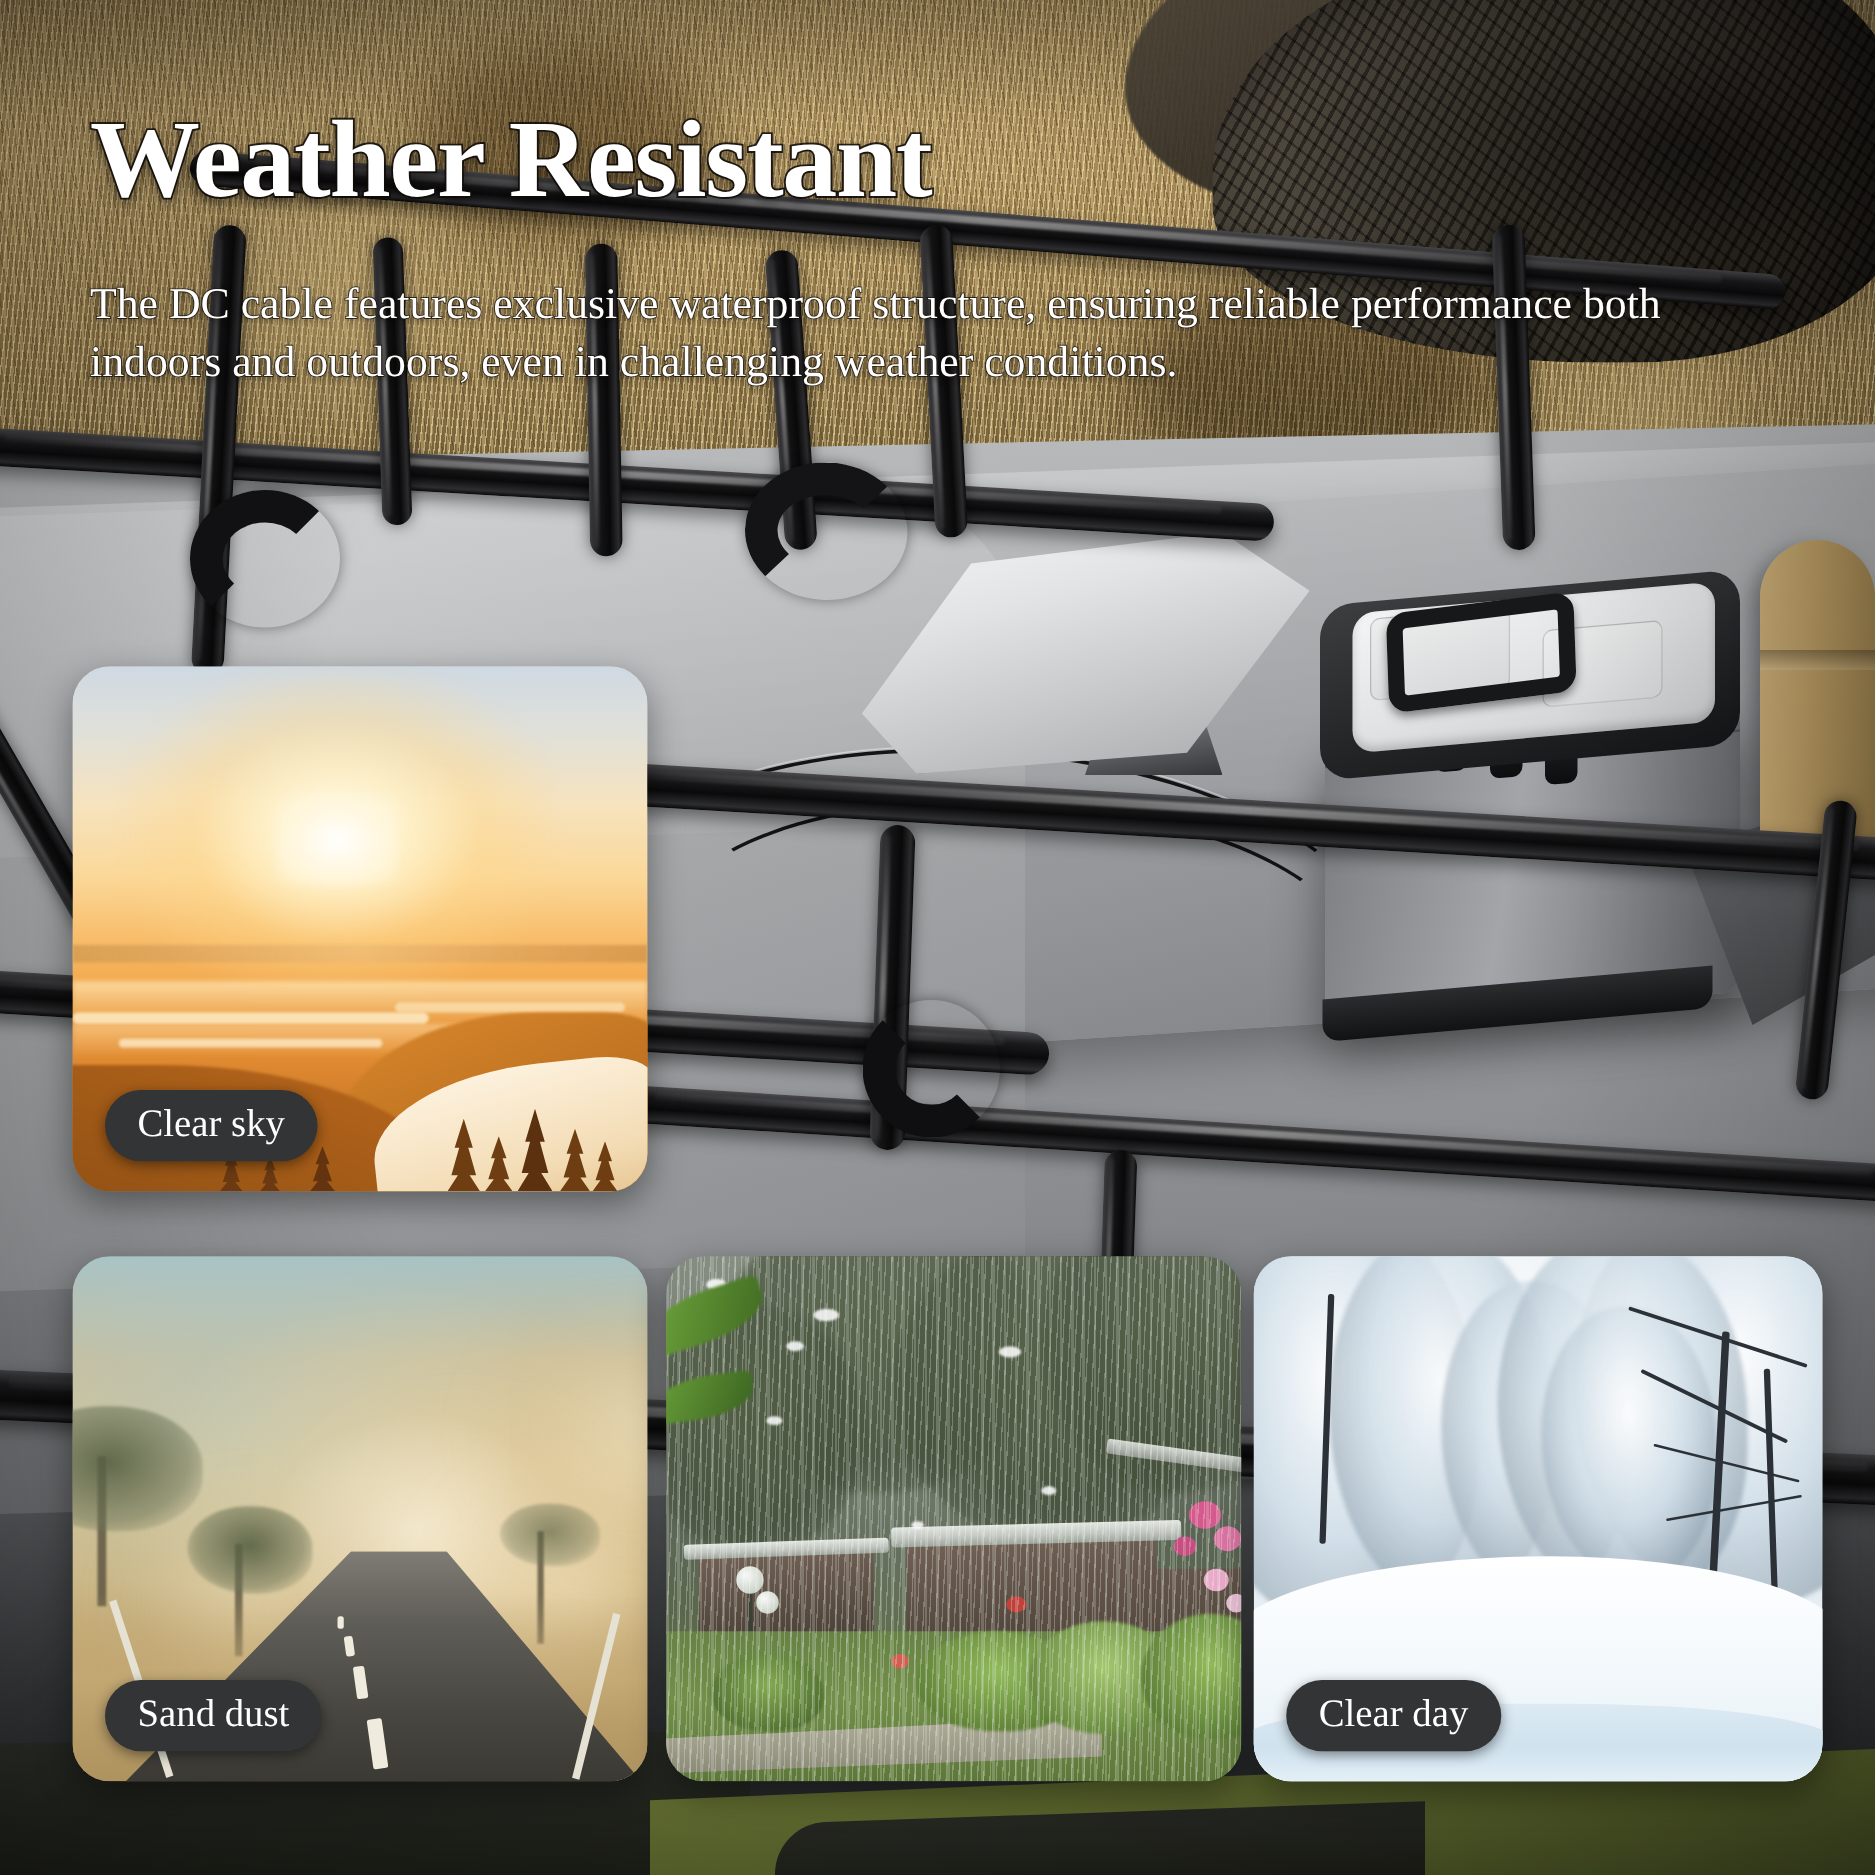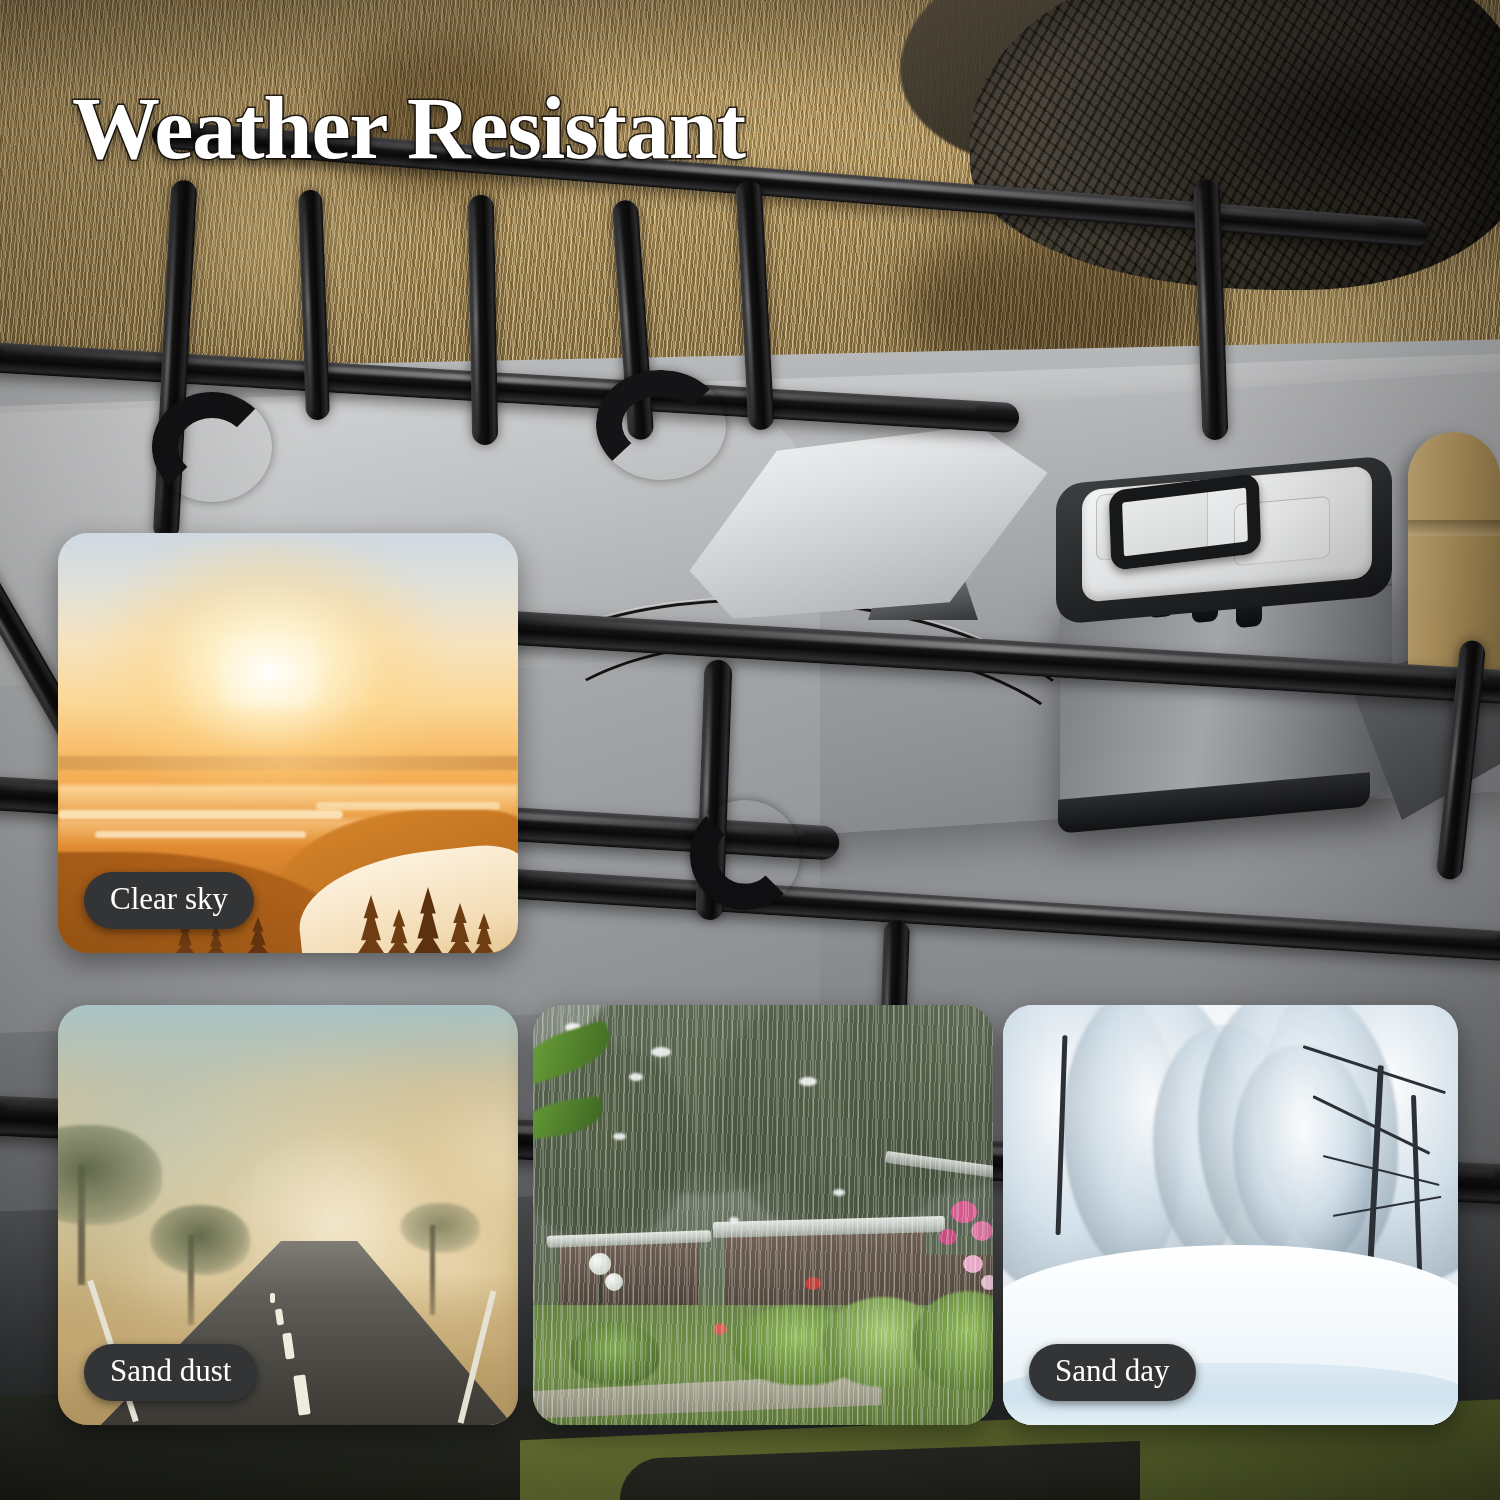--- a/index.html
+++ b/index.html
@@ -539,20 +539,21 @@
     <div class="bend" style="left:690px; top:800px; width:110px; height:110px; border-left-color:#0f0f11; border-bottom-color:#0f0f11;"></div>
 
     <div class="body-dark-left"></div>
     <div class="body-olive"></div>
     <div class="body-olive2"></div>
 
     <div class="vignette"></div>
   </div>
 
   <div class="headline">Weather Resistant</div>
+  <div class="subhead">The DC cable features exclusive waterproof structure, ensuring reliable performance both indoors and outdoors, even in challenging weather conditions.</div>
 
   <div class="card" id="card-clear">
     <div class="photo">
       <div class="sky-clear"></div>
       <div class="sun-glow"></div>
       <div class="sun-core"></div>
       <div class="ridge" style="left:0; top:53%; width:100%; height:14px; background:linear-gradient(90deg,rgba(205,150,80,.7),rgba(230,180,120,.45),rgba(200,140,70,.65));"></div>
       <div class="sea-band" style="top:60%; height:34px;"></div>
       <div class="sea-band" style="top:68%; height:26px; opacity:.7;"></div>
       <div class="ridge" style="left:0; top:66%; width:62%; height:9px; background:rgba(255,240,205,.8); border-radius:6px;"></div>
@@ -656,16 +657,16 @@
       <div class="branch" style="left:300px; top:40px;  width:150px; height:3px; transform:rotate(18deg);"></div>
       <div class="branch" style="left:310px; top:90px;  width:130px; height:3px; transform:rotate(26deg);"></div>
       <div class="branch" style="left:320px; top:150px; width:120px; height:2px; transform:rotate(14deg);"></div>
       <div class="branch" style="left:330px; top:210px; width:110px; height:2px; transform:rotate(-10deg);"></div>
       <div class="branch" style="left:368px; top:60px;  width:6px;  height:260px; transform:rotate(3deg);"></div>
       <div class="branch" style="left:412px; top:90px;  width:5px;  height:230px; transform:rotate(-2deg);"></div>
       <div class="branch" style="left:56px;  top:30px;  width:5px;  height:200px; transform:rotate(2deg);"></div>
       <div class="snow-ground"></div>
       <div class="snow-bank"></div>
     </div>
-    <div class="pill">Sand day</div>
+    <div class="pill">Clear day</div>
   </div>
 
 </div>
 
 </body></html>

